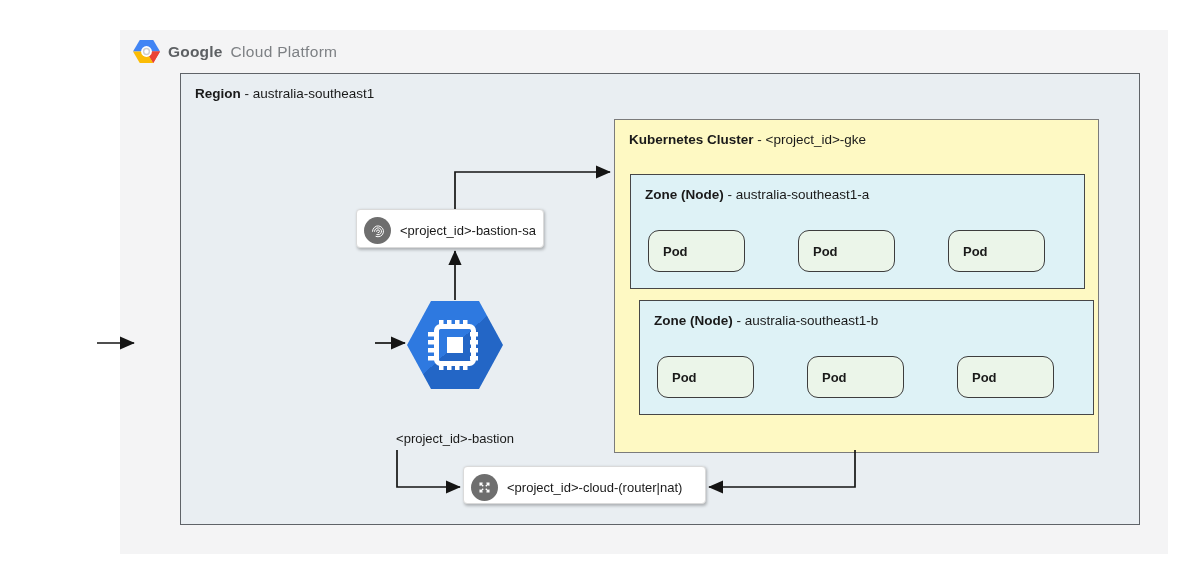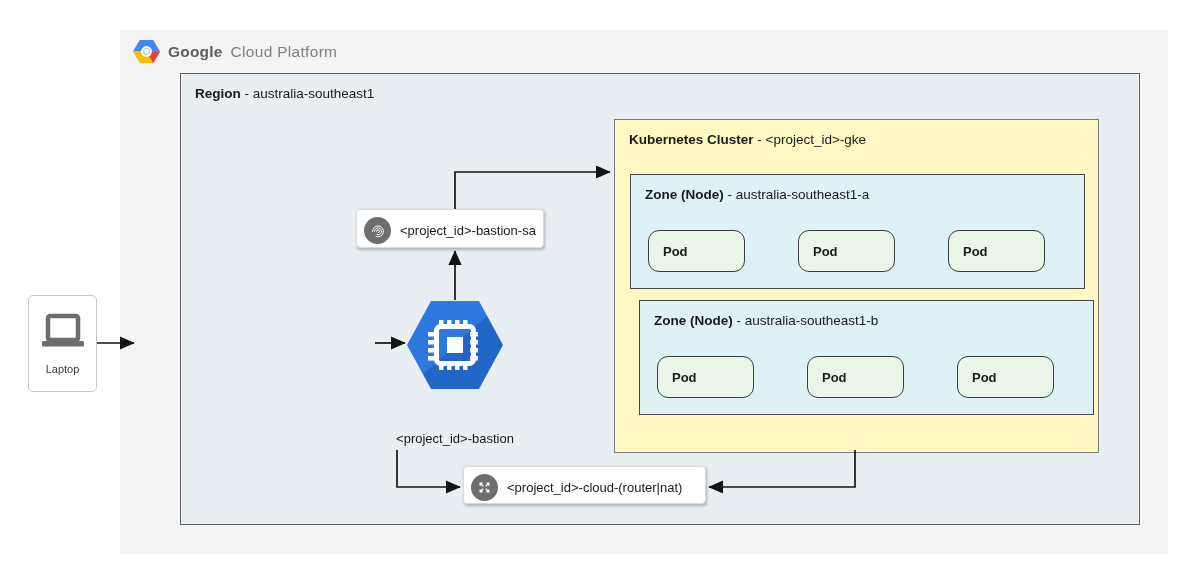--- a/index.html
+++ b/index.html
@@ -107,27 +107,20 @@
               <span>Pod</span>
             </div>
           <div class="pod pod-3">
               <span>Pod</span>
             </div>
         </div>
       </div>
     </div>
   </div>
 
-  <div class="laptop-card">
-    <svg width="48" height="40" viewBox="0 0 48 40">
-      <rect x="9" y="4" width="30" height="24" rx="2" fill="#ffffff" stroke="#6d6d6d" stroke-width="4.5"></rect>
-      <rect x="3" y="29" width="42" height="5.5" rx="1.5" fill="#6d6d6d"></rect>
-    </svg>
-    <div class="laptop-label">Laptop</div>
-  </div>
 
 
   <div class="node-card card-sa">
     <span class="circle">
       <svg width="16" height="16" viewBox="0 0 24 24" fill="none" stroke="#ffffff" stroke-width="1.5" stroke-linecap="round">
         <path d="M12 12.5 m-2.2,0 a2.2 2.2 0 1 1 2.2 2.2"></path>
         <path d="M12 12.5 m-5.2,0 a5.2 5.2 0 1 1 3.4 4.9"></path>
         <path d="M12 12.5 m-8.2,0 a8.2 8.2 0 1 1 5.2 7.7"></path>
       </svg>
     </span>

